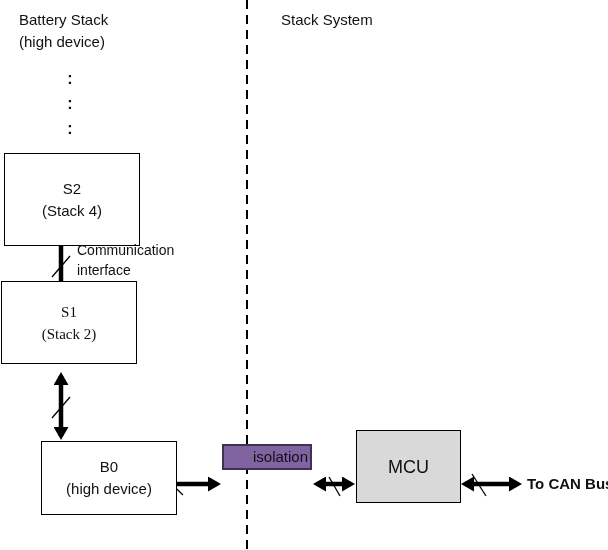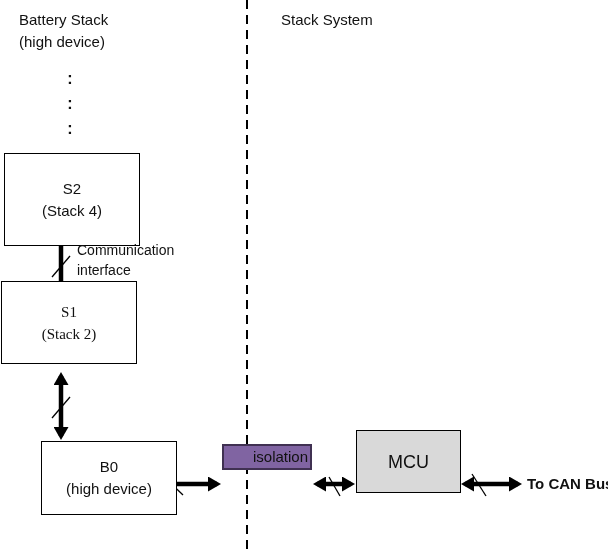--- a/index.html
+++ b/index.html
@@ -62,21 +62,21 @@
   .node-s1 { left: 1px;   top: 281px; width: 136px; height: 83px; font-family: Liberation Serif, serif; }
   .node-b0 { left: 1px;   top: 441px; width: 136px; height: 74px; margin-left: 40px; }
   .node-isolation {
     left: 222px; top: 444px; width: 90px; height: 26px;
     background: var(--isolation-fill, #8064A2);
     border: 2px solid var(--isolation-border, #403152);
     font-size: 15px;
     padding-left: 27px;
   }
   .node-mcu {
-    left: 356px; top: 430px; width: 105px; height: 63px;
+    left: 356px; top: 430px; width: 105px; height: 73px;
     background: var(--mcu-fill, #D9D9D9);
     border: 1.5px solid var(--mcu-border, #000000);
     font-size: 18px;
   }
   .comm-label {
     position: absolute;
     left: 77px;
     top: 240px;
     font-size: 14px;
     line-height: 20px;

